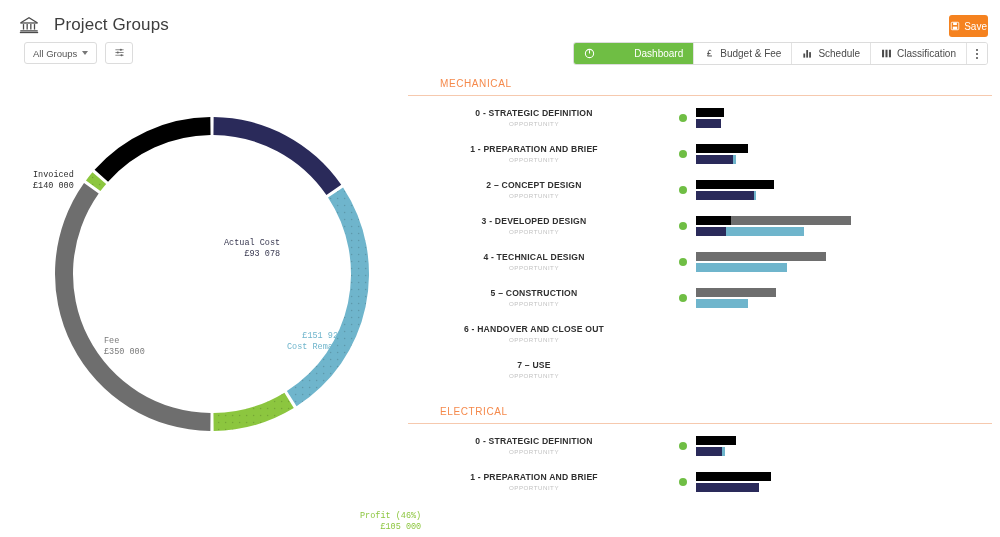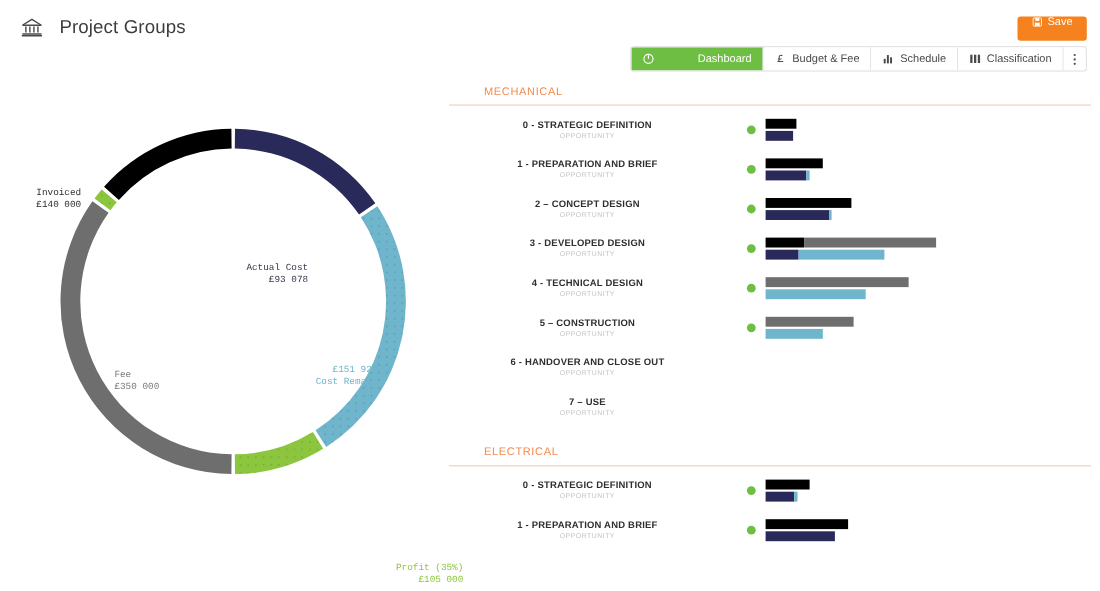--- a/index.html
+++ b/index.html
@@ -23,22 +23,22 @@
     height: 22px; border: 1px solid #dcdcdc; border-radius: 3px; background: #fff;
     font-size: 9.5px; color: #555; display: flex; align-items: center;
     padding: 0 8px; gap: 5px; cursor: pointer; white-space: nowrap;
   }
   .caret { width: 0; height: 0; border-left: 3px solid transparent; border-right: 3px solid transparent; border-top: 4px solid #777; display:inline-block; }
   .sliders-btn { width: 28px; justify-content: center; padding: 0; }
 
   .save-btn {
     position: absolute; right: 12px; top: 15px;
     height: 22px; background: #F5821F; border: none; border-radius: 3px;
-    color: #fff; font-size: 10px; display: flex; gap: 4px;
-    padding: 0 13px; cursor: pointer; font-family: inherit;
+    color: #fff; font-size: 10px; display: flex; align-items: center; gap: 4px;
+    padding: 0 1px; cursor: pointer; font-family: inherit;
   }
   .save-ico { width: 10px; height: 10px; display:block; }
 
   .tabbar { position: absolute; right: 12px; top: 42px; display: flex; align-items: stretch;
             border: 1px solid #dcdcdc; border-radius: 3px; overflow: hidden; background: #fff; height: 23px; }
   .tab { display: flex; align-items: center; gap: 5px; padding: 0 10px; font-size: 10px;
          color: #4a4a4a; border-right: 1px solid #e2e2e2; cursor: pointer; white-space: nowrap; background:#fff; }
   .tab:last-child { border-right: none; }
   .tab.active { background: #6FBE44; color: #fff; gap: 39px; }
   .tab .ti { width: 11px; height: 11px; display:block; }
@@ -92,20 +92,38 @@
             <line x1="10" y1="11" x2="10" y2="17"></line>
           <line x1="14" y1="11" x2="14" y2="17"></line>
             <line x1="18" y1="11" x2="18" y2="17"></line>
           <line x1="2.5" y1="18.4" x2="21.5" y2="18.4"></line>
             <line x1="2" y1="20.2" x2="22" y2="20.2"></line>
         </svg>
       </span>
       <span class="page-title">Project Groups</span>
     </div>
 
+    <div class="filter-row">
+      <div class="btn-outline">
+        <span>All Groups</span>
+        <span class="caret"></span>
+      </div>
+      <div class="btn-outline sliders-btn">
+        <span>
+          <svg width="11" height="11" viewBox="0 0 16 16" stroke="#666" stroke-width="1.1" fill="none">
+            <line x1="2" y1="4" x2="14" y2="4"></line>
+              <circle cx="10" cy="4" r="1.6" fill="#666" stroke="none"></circle>
+            <line x1="2" y1="8" x2="14" y2="8"></line>
+              <circle cx="5.5" cy="8" r="1.6" fill="#666" stroke="none"></circle>
+            <line x1="2" y1="12" x2="14" y2="12"></line>
+              <circle cx="11" cy="12" r="1.6" fill="#666" stroke="none"></circle>
+          </svg>
+        </span>
+      </div>
+    </div>
 
     <button class="save-btn">
       <span>
         <svg class="save-ico" viewBox="0 0 16 16" fill="none" stroke="#fff" stroke-width="1.3">
           <rect x="2" y="2" width="12" height="12" rx="1.2"></rect>
           <rect x="5" y="2.4" width="6" height="4" fill="#fff" stroke="none"></rect>
           <rect x="4.5" y="9" width="7" height="4.6" fill="#fff" stroke="none"></rect>
         </svg>
       </span>
       <span>Save</span>
@@ -190,21 +208,21 @@
     </div>
     <div class="dlabel lbl-fee">
       <span class="l1">Fee</span>
       <span class="l2">£350 000</span>
     </div>
     <div class="dlabel lbl-remain">
       <span class="l1">£151 922</span>
       <span class="l2">Cost Remain</span>
     </div>
     <div class="dlabel lbl-profit">
-      <span class="l1">Profit (35%)</span>
+      <span class="l1">Profit (46%)</span>
       <span class="l2">£105 000</span>
     </div>
   </div>
 
   <div class="panel" id="panel">
       <div>
         <div class="section-title">MECHANICAL</div>
         <div class="section-rule"></div>
         <div class="rows">
           <div class="row">

